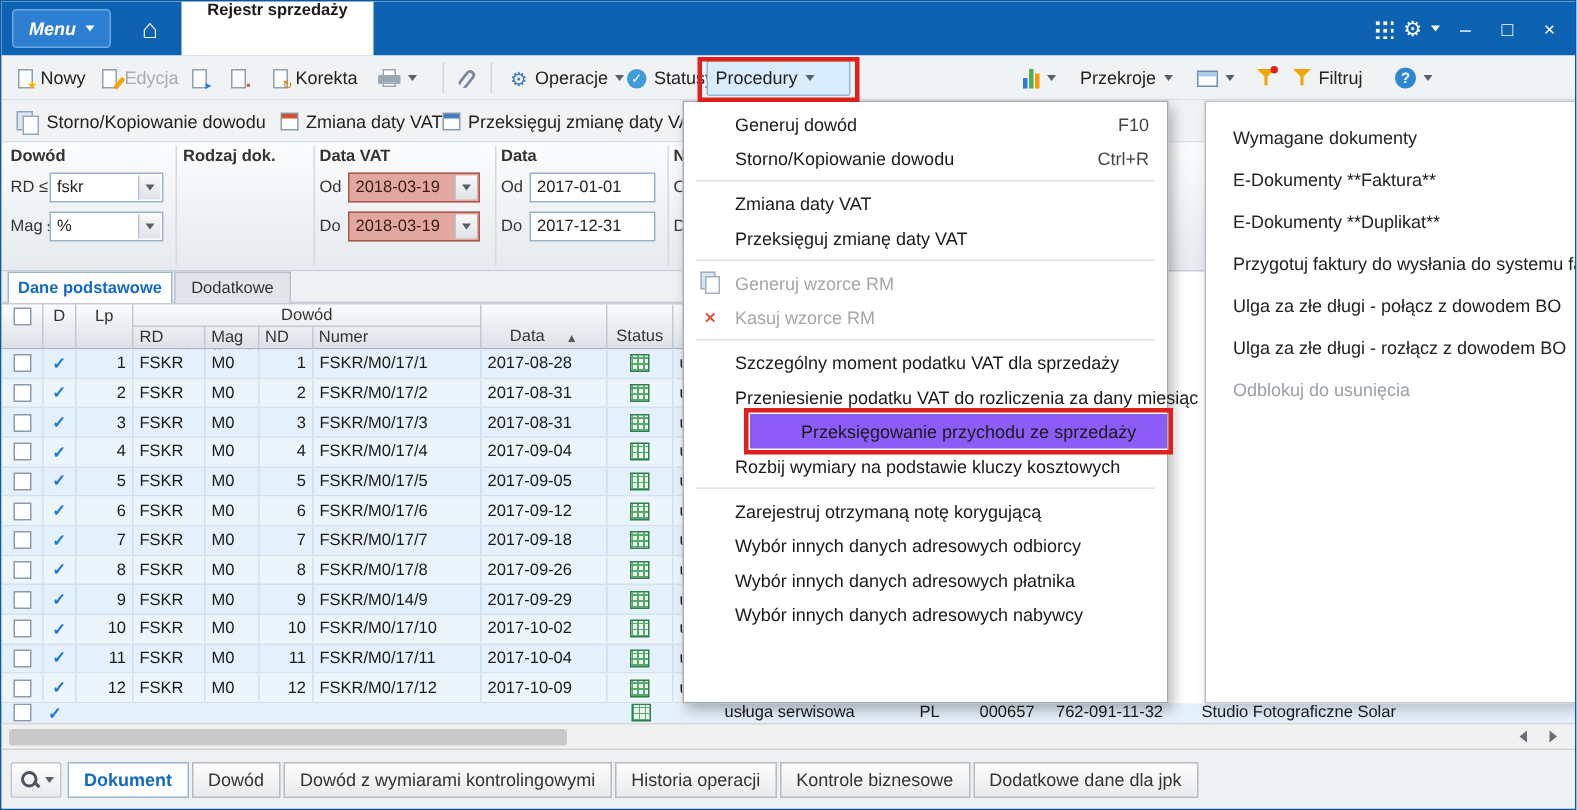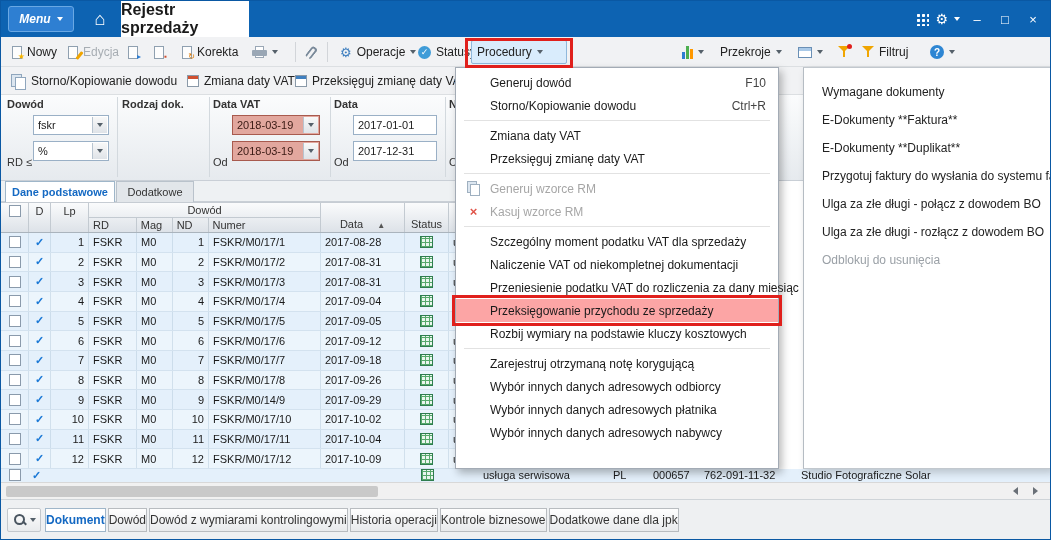--- a/index.html
+++ b/index.html
@@ -8,21 +8,21 @@
          border:1px solid #0a58a3; }
 
   
   .titlebar { position:absolute; left:0; top:0; width:100%; height:36px; background:#0d63b2; }
   .menu-btn { position:absolute; left:7px; top:5px; width:66px; height:26px; background:#2e7fd2;
               border:1px solid #69a8e4; border-radius:3px; color:#fff; font-weight:bold; font-size:12px;
               display:flex; align-items:center; justify-content:center; gap:6px; cursor:default;font-style:italic; }
   .home-btn { position:absolute; left:86px; top:5px; width:26px; height:26px; color:#fff; font-size:18px;
               display:flex; align-items:center; justify-content:center; }
   .doc-tab { position:absolute; left:120px; top:0; width:128px; height:36px; background:#fff; color:#1a1a1a;
-             font-size:16px; font-weight:bold; display:flex; align-items:flex-end; justify-content:center; }
+             font-size:11px; font-weight:bold; display:flex; align-items:flex-start; justify-content:center; }
   .tb-right { position:absolute; right:6px; top:0; height:36px; display:flex; align-items:center; gap:6px; color:#fff; }
   .apps-ic { width:13px; height:13px;
              background-image:radial-gradient(circle, #fff 1.4px, transparent 1.5px);
              background-size:5px 5px; background-position:0 0; }
   .gear-ic { font-size:14px; color:#fff; }
   .winbtn { width:22px; height:22px; display:flex; align-items:center; justify-content:center; font-size:13px; color:#fff; }
   .car { width:0; height:0; border-left:3.5px solid transparent; border-right:3.5px solid transparent; border-top:4px solid #55606a; display:inline-block; }
   .car.w { border-top-color:#fff; }
 
   
@@ -65,21 +65,21 @@
   .ic-cal.blue::before { background:#3f7fbf; }
   .ic-gear-sm { font-size:13px; color:#3f7fbf; line-height:13px; }
   .ic-mag { position:relative; display:inline-block; width:14px; height:14px; }
   .ic-mag::before { content:""; position:absolute; left:1px; top:1px; width:7px; height:7px; border:2px solid #4a5560; border-radius:50%; }
   .ic-mag::after { content:""; position:absolute; left:9px; top:9px; width:5px; height:2px; background:#4a5560; transform:rotate(45deg); }
 
   
   .filterbar { position:absolute; left:0; top:94px; width:100%; height:86px;
                background:linear-gradient(#fbfcfd,#e6eaee); border-bottom:1px solid #c9cfd6; font-size:11px; }
   .fheader { position:absolute; top:3px; font-weight:bold; color:#333; }
-  .flabel { position:absolute; color:#333;margin-top:37px; }
+  .flabel { position:absolute; color:#333; }
   .fsep { position:absolute; top:2px; height:80px; width:1px; background:#d3d9de; }
   .ffield { position:absolute; height:20px; background:#fff; border:1px solid #9ab0c6; display:flex; align-items:center;
             padding:0 4px; font-size:11px; color:#222; }
   .ffield .combo-arrow { position:absolute; right:1px; top:1px; bottom:1px; width:15px;
             background:linear-gradient(#f8f8f8,#dfe3e8); border-left:1px solid #b8c4d0; display:flex; align-items:center; justify-content:center; }
   .ffield.date-red { background:#e2a79e; border-color:#a85a4e; color:#3a1a14; }
   .listbox { position:absolute; left:120px; top:111px; width:86px; height:64px; background:#fff; border:1px solid #9ab0c6; padding:2px 3px; }
   .rod-item { display:flex; align-items:center; gap:5px; height:18px; }
   .cb { width:12px; height:12px; background:#fff; border:1px solid #8a9aab; display:inline-flex; align-items:center;
         justify-content:center; font-size:10px; font-weight:bold; color:#1976d2; flex:0 0 auto; }
@@ -127,32 +127,32 @@
   .hthumb { position:absolute; left:5px; top:3px; width:372px; height:11px; background:#c9c9c9; border-radius:2px; }
   .harrow { position:absolute; top:4px; width:0; height:0; border-top:4px solid transparent; border-bottom:4px solid transparent; }
   .harrow.left { right:34px; border-right:5px solid #6a7077; }
   .harrow.right { right:14px; border-left:5px solid #6a7077; }
 
   
   .bottombar { position:absolute; left:0; top:498px; width:1051px; height:42px; background:#eef0f2; border-top:1px solid #cfd4d8; }
   .mag-btn { position:absolute; left:6px; top:8px; width:34px; height:24px; display:flex; align-items:center; justify-content:center; gap:3px;
              border:1px solid #c3c8cd; background:linear-gradient(#fefefe,#e9ebed); border-radius:2px; }
   .btabs { position:absolute; left:44px; top:8px; display:flex; gap:2px; }
-  .btab { height:24px; padding:0 0; display:flex; align-items:center; font-size:12px; color:#333;
+  .btab { height:24px; padding:0 10px; display:flex; align-items:center; font-size:12px; color:#333;
           border:1px solid #b8bcc0; background:linear-gradient(#fefefe,#e8eaec); }
   .btab.active { background:#fff; color:#1469c3; font-weight:bold; border-color:#9fb6c9; }
 
   
   .menu-panel { position:absolute; left:454px; top:66px; width:324px; height:402px; background:#fff;
                 border:1px solid #a3abb5; box-shadow:3px 4px 8px rgba(0,0,0,.28); z-index:40; padding:3px 0; }
   .mi { position:relative; height:23px; display:flex; align-items:center; padding-left:34px; padding-right:12px;
         font-size:12px; color:#1a1a1a; white-space:nowrap; }
   .mi .sc { margin-left:auto; color:#444; padding-left:18px; }
   .mi.dis { color:#a6a6a6; }
-  .mi.hl { background:#fca5a5; }
+  .mi.hl { background:#8b5cf6;margin-left:44px; }
   .mi.annot { outline:3px solid #e0201c; outline-offset:1px; z-index:5; }
   .msep { height:1px; background:#e2e2e2; margin:3px 8px; }
   .mi-ic { position:absolute; left:10px; top:4px; width:15px; height:15px; }
   .mi-ic.pages::before { content:""; position:absolute; left:1px; top:0; width:8px; height:10px; background:#dce6f0; border:1px solid #9fb0c0; }
   .mi-ic.pages::after  { content:""; position:absolute; left:4px; top:3px; width:8px; height:10px; background:#fff; border:1px solid #9fb0c0; }
   .mi-ic.del { color:#e05348; font-weight:bold; font-size:13px; line-height:15px; text-align:center; }
 
   
   .side-panel { position:absolute; left:802px; top:66px; width:249px; height:402px; background:#fff;
                 border:1px solid #c2c8ce; border-left:1px solid #b5bcc3; box-shadow:3px 4px 8px rgba(0,0,0,.18);
@@ -678,23 +678,20 @@
       </div>
       <div class="mi dis">
         <span class="mi-ic del">×</span>
         <span>Kasuj wzorce RM</span>
       </div>
       <div class="msep"></div>
       <div class="mi">
         <span>Szczególny moment podatku VAT dla sprzedaży</span>
       </div>
       <div class="mi">
-        <span>Naliczenie VAT od niekompletnej dokumentacji</span>
-      </div>
-      <div class="mi">
         <span>Przeniesienie podatku VAT do rozliczenia za dany miesiąc</span>
       </div>
       <div class="mi hl annot">
         <span>Przeksięgowanie przychodu ze sprzedaży</span>
       </div>
       <div class="mi">
         <span>Rozbij wymiary na podstawie kluczy kosztowych</span>
       </div>
       <div class="msep"></div>
       <div class="mi">

